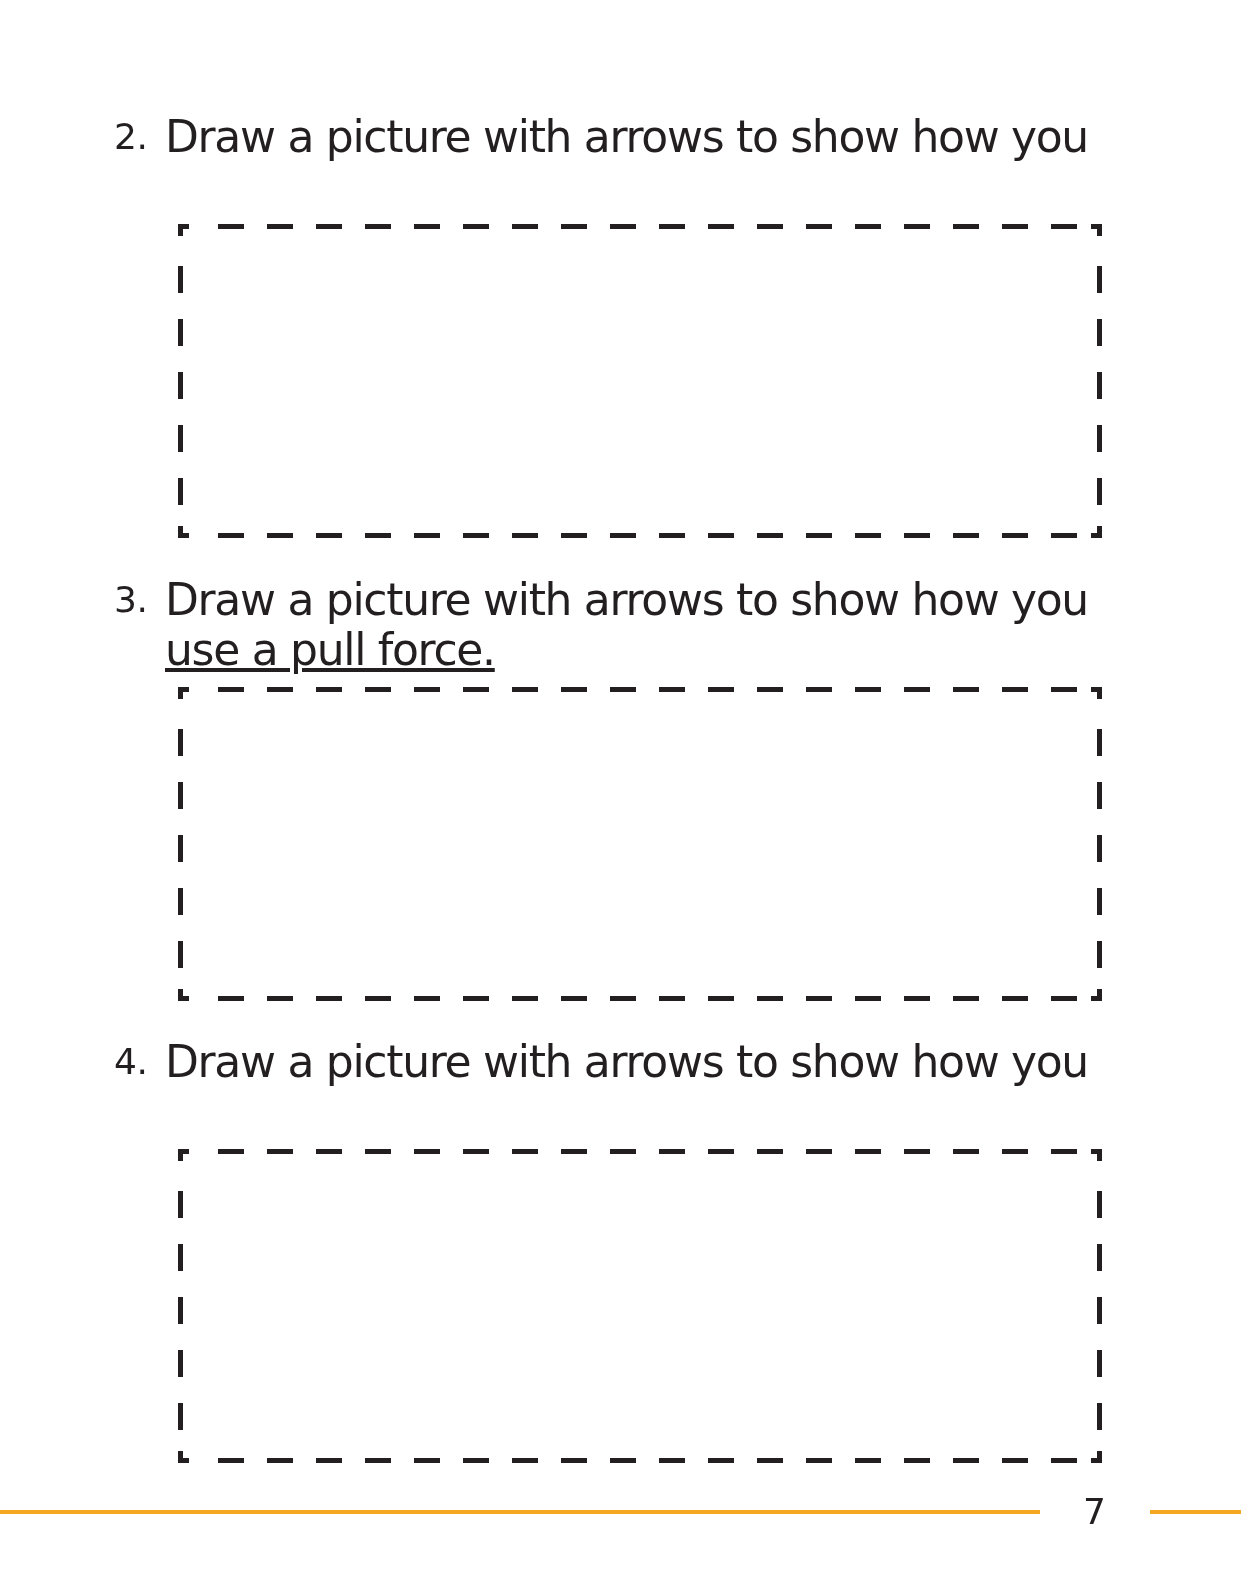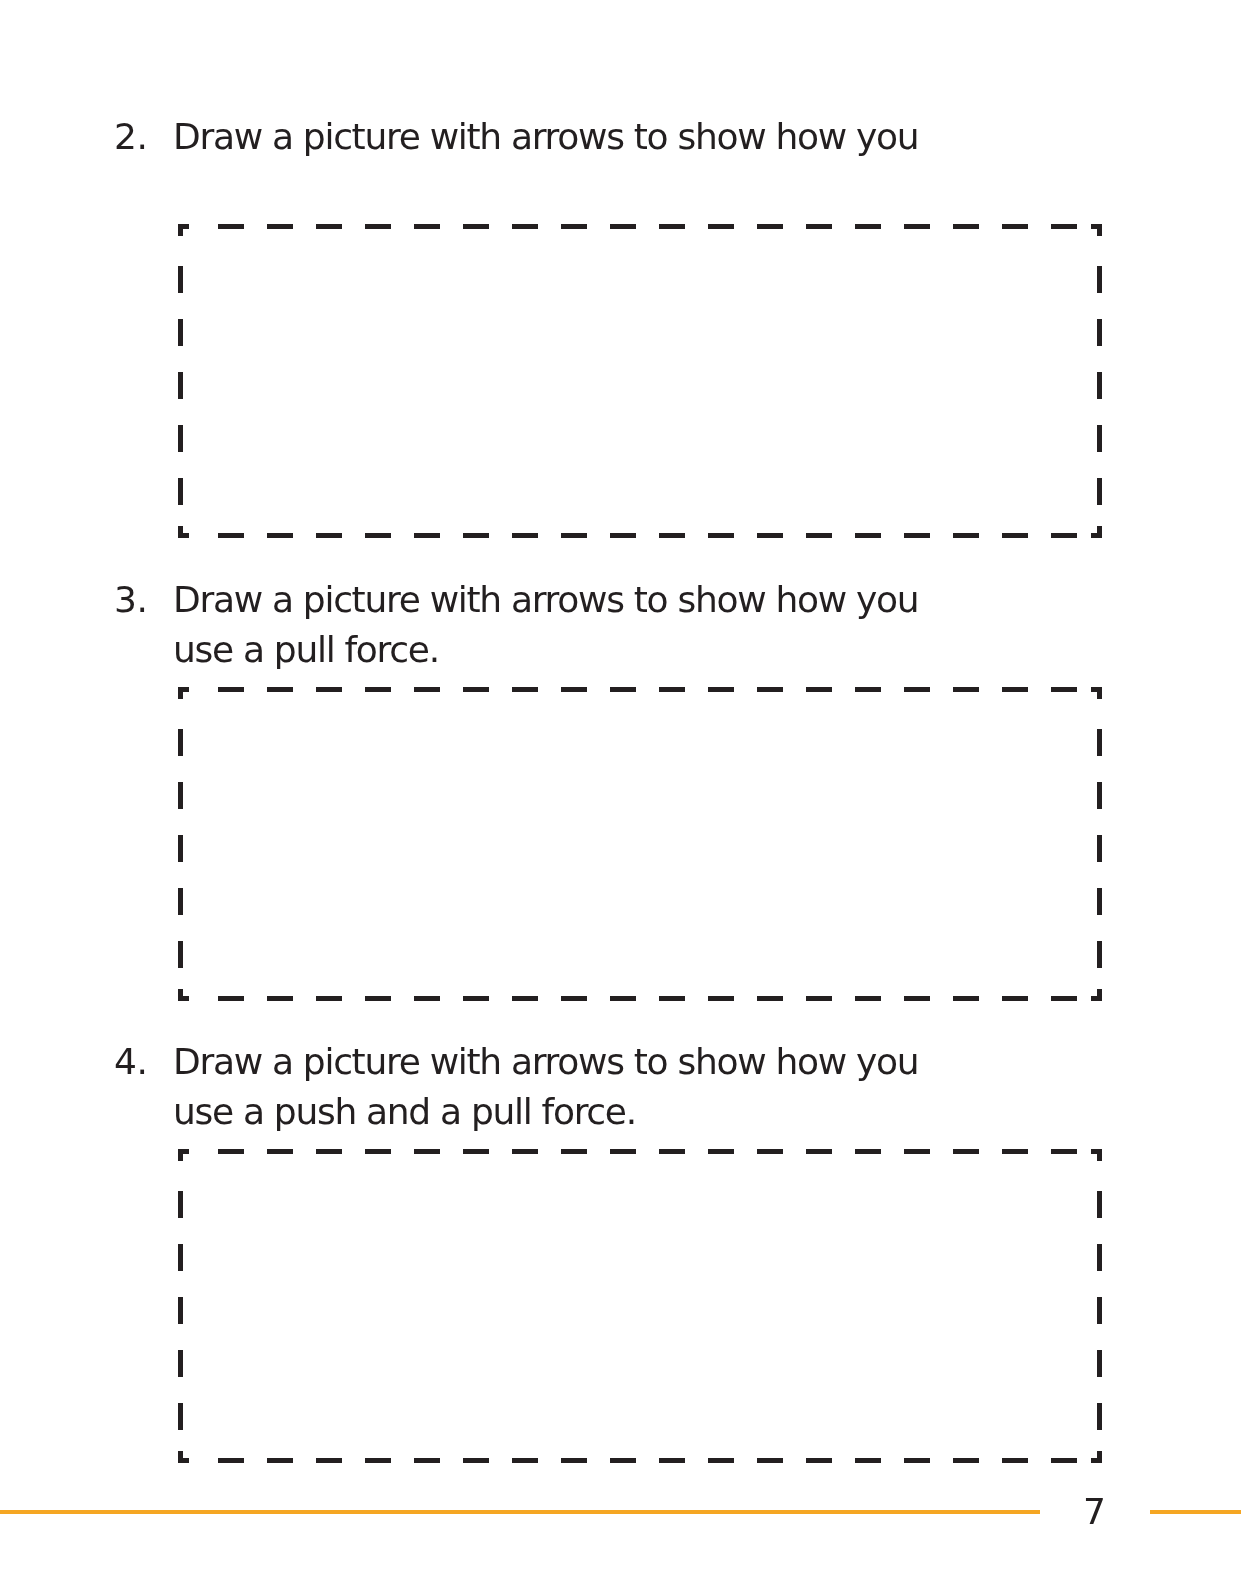--- a/index.html
+++ b/index.html
@@ -1,20 +1,20 @@
 <!DOCTYPE html>
 <html><head>
   <meta charset="utf-8">
   <style>
     html, body { margin: 0; padding: 0; background: #ffffff; }
     body { width: 1241px; height: 1595px; position: relative; overflow: hidden;
            font-family: "DejaVu Sans", sans-serif; color: #231f20; }
     .question { position: absolute; left: 114px; width: 960px; }
     .q-num { position: absolute; left: 0; top: 0; font-size: 36px; line-height: 50px; letter-spacing: -0.5px; }
-    .q-text { position: absolute; left: 59px; top: 0; font-size: 36px; line-height: 50px; letter-spacing: -1.3px; white-space: nowrap; }
+    .q-text { position: absolute; left: 51px; top: 0; font-size: 44px; line-height: 50px; letter-spacing: -1.3px; white-space: nowrap; }
     .draw-box { position: absolute; left: 172px; width: 936px; height: 326px; }
     .draw-box svg { display: block; }
     .footer-rule { position: absolute; height: 4px; background: #f5a623; top: 1510px; }
     .page-num { position: absolute; left: 1083px; top: 1490px; font-size: 36px; line-height: 44px; }
   </style>
 </head>
 <body>
 
 <div class="question" style="top:112px; height:100px;">
   <span class="q-num">2.</span>
@@ -31,41 +31,40 @@
       <line x1="46" y1="317.5" x2="910" y2="317.5" stroke-dasharray="26 23"></line>
       <line x1="8.5" y1="48" x2="8.5" y2="300" stroke-dasharray="27 26"></line>
       <line x1="927.5" y1="48" x2="927.5" y2="300" stroke-dasharray="27 26"></line>
     </g>
   </svg>
 </div>
 
 <div class="question" style="top:575px; height:100px;">
   <span class="q-num">3.</span>
   <span class="q-text">Draw a picture with arrows to show how you</span>
-  <span class="q-text" style="top:50px;">use a pull force.</span>
+  <span class="q-text" style="top:50px;text-decoration:underline;">use a pull force.</span>
 </div>
 <div class="draw-box" style="top:681px;" aria-label="drawing area for pull force">
   <svg width="936" height="326" viewBox="0 0 936 326">
     <g stroke="#231f20" stroke-width="5" fill="none">
       <path d="M8.5 18 V8.5 H17"></path>
       <path d="M919 8.5 H927.5 V18"></path>
       <path d="M8.5 308 V317.5 H17"></path>
       <path d="M919 317.5 H927.5 V308"></path>
       <line x1="46" y1="8.5" x2="910" y2="8.5" stroke-dasharray="26 23"></line>
       <line x1="46" y1="317.5" x2="910" y2="317.5" stroke-dasharray="26 23"></line>
       <line x1="8.5" y1="48" x2="8.5" y2="300" stroke-dasharray="27 26"></line>
       <line x1="927.5" y1="48" x2="927.5" y2="300" stroke-dasharray="27 26"></line>
     </g>
   </svg>
 </div>
 
 <div class="question" style="top:1037px; height:100px;">
   <span class="q-num">4.</span>
   <span class="q-text">Draw a picture with arrows to show how you</span>
-  <span class="q-text" style="top:50px;">use a push and a pull force.</span>
 </div>
 <div class="draw-box" style="top:1143px;" aria-label="drawing area for push and pull force">
   <svg width="936" height="326" viewBox="0 0 936 326">
     <g stroke="#231f20" stroke-width="5" fill="none">
       <path d="M8.5 18 V8.5 H17"></path>
       <path d="M919 8.5 H927.5 V18"></path>
       <path d="M8.5 308 V317.5 H17"></path>
       <path d="M919 317.5 H927.5 V308"></path>
       <line x1="46" y1="8.5" x2="910" y2="8.5" stroke-dasharray="26 23"></line>
       <line x1="46" y1="317.5" x2="910" y2="317.5" stroke-dasharray="26 23"></line>

